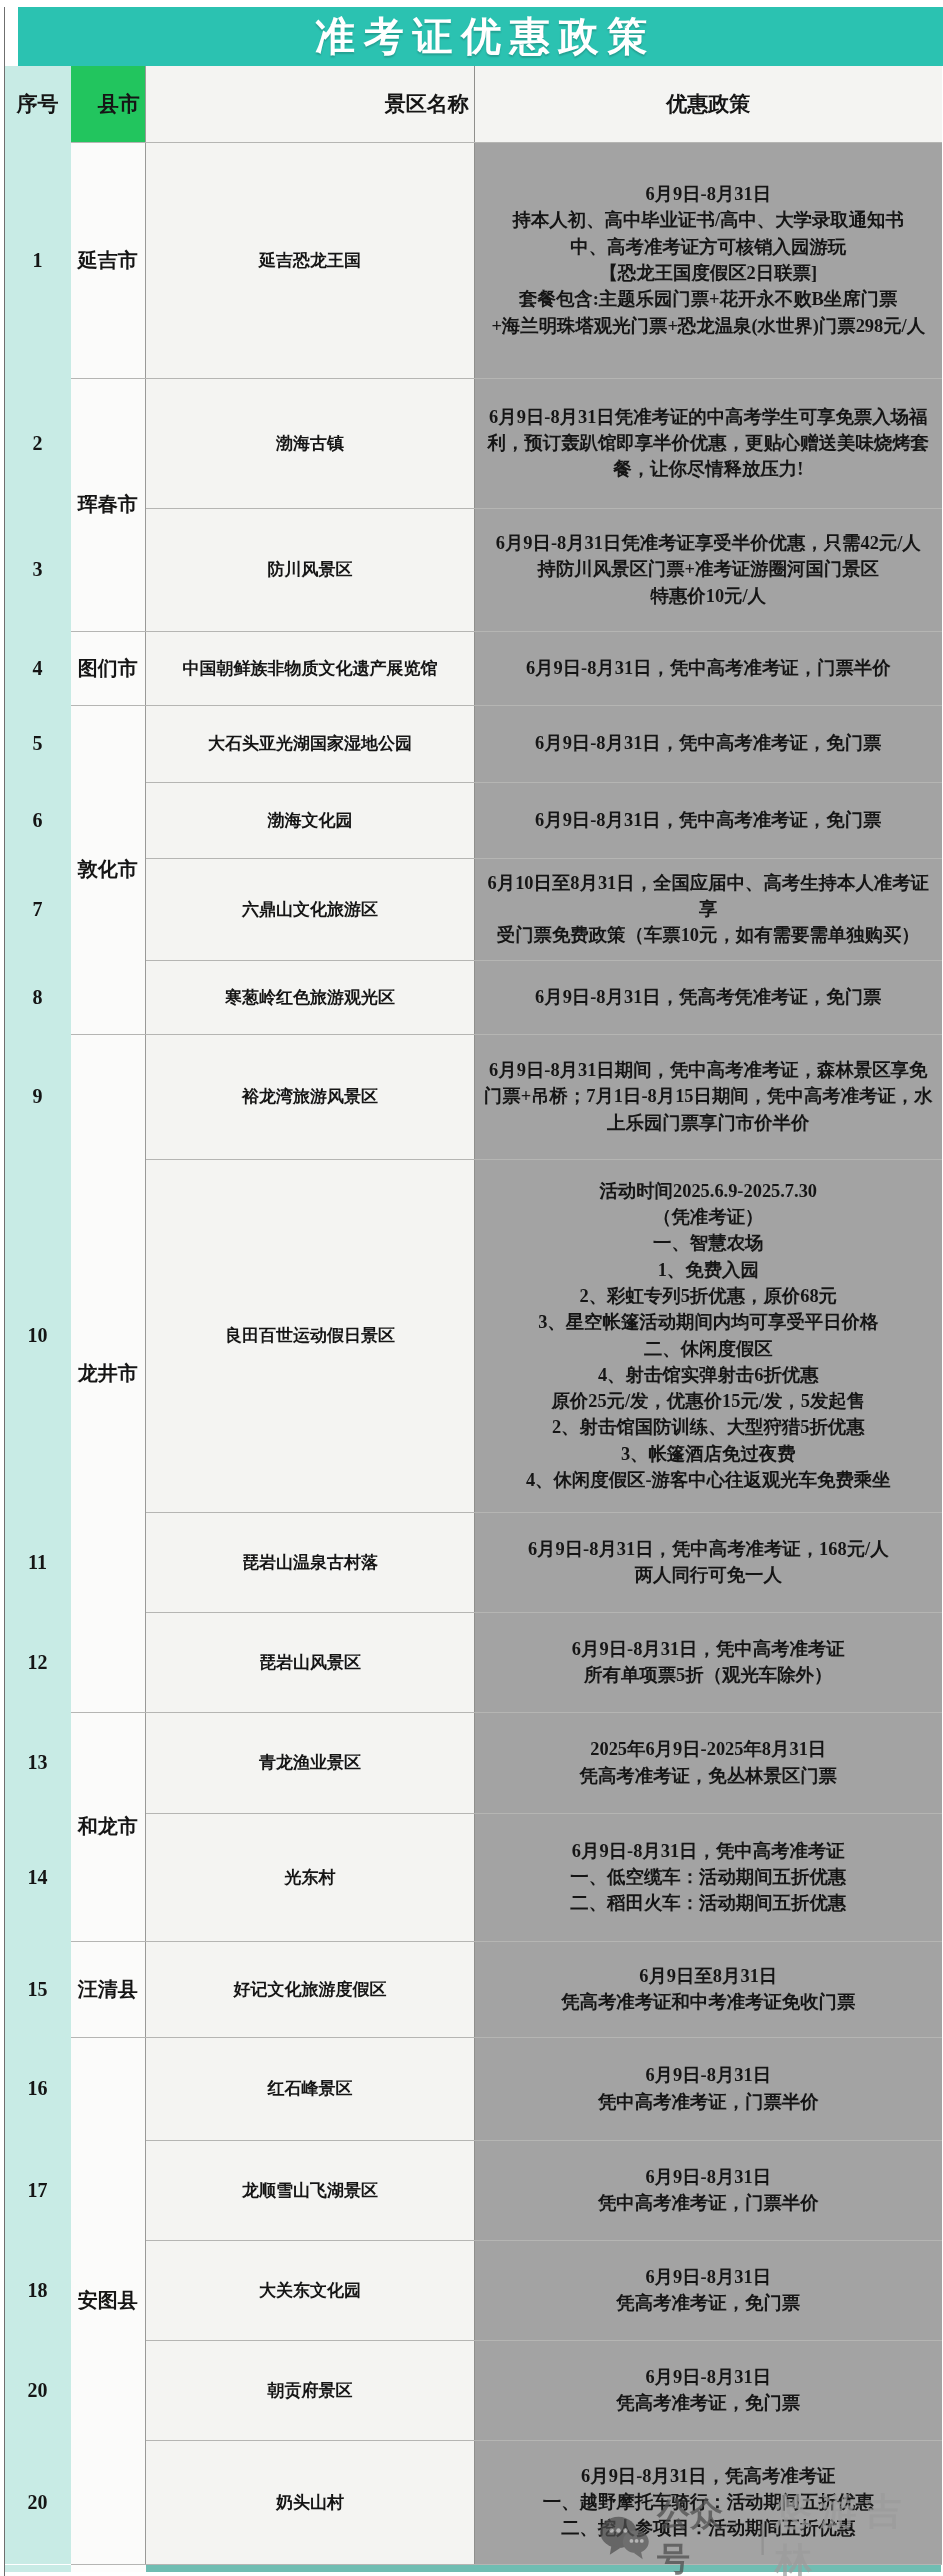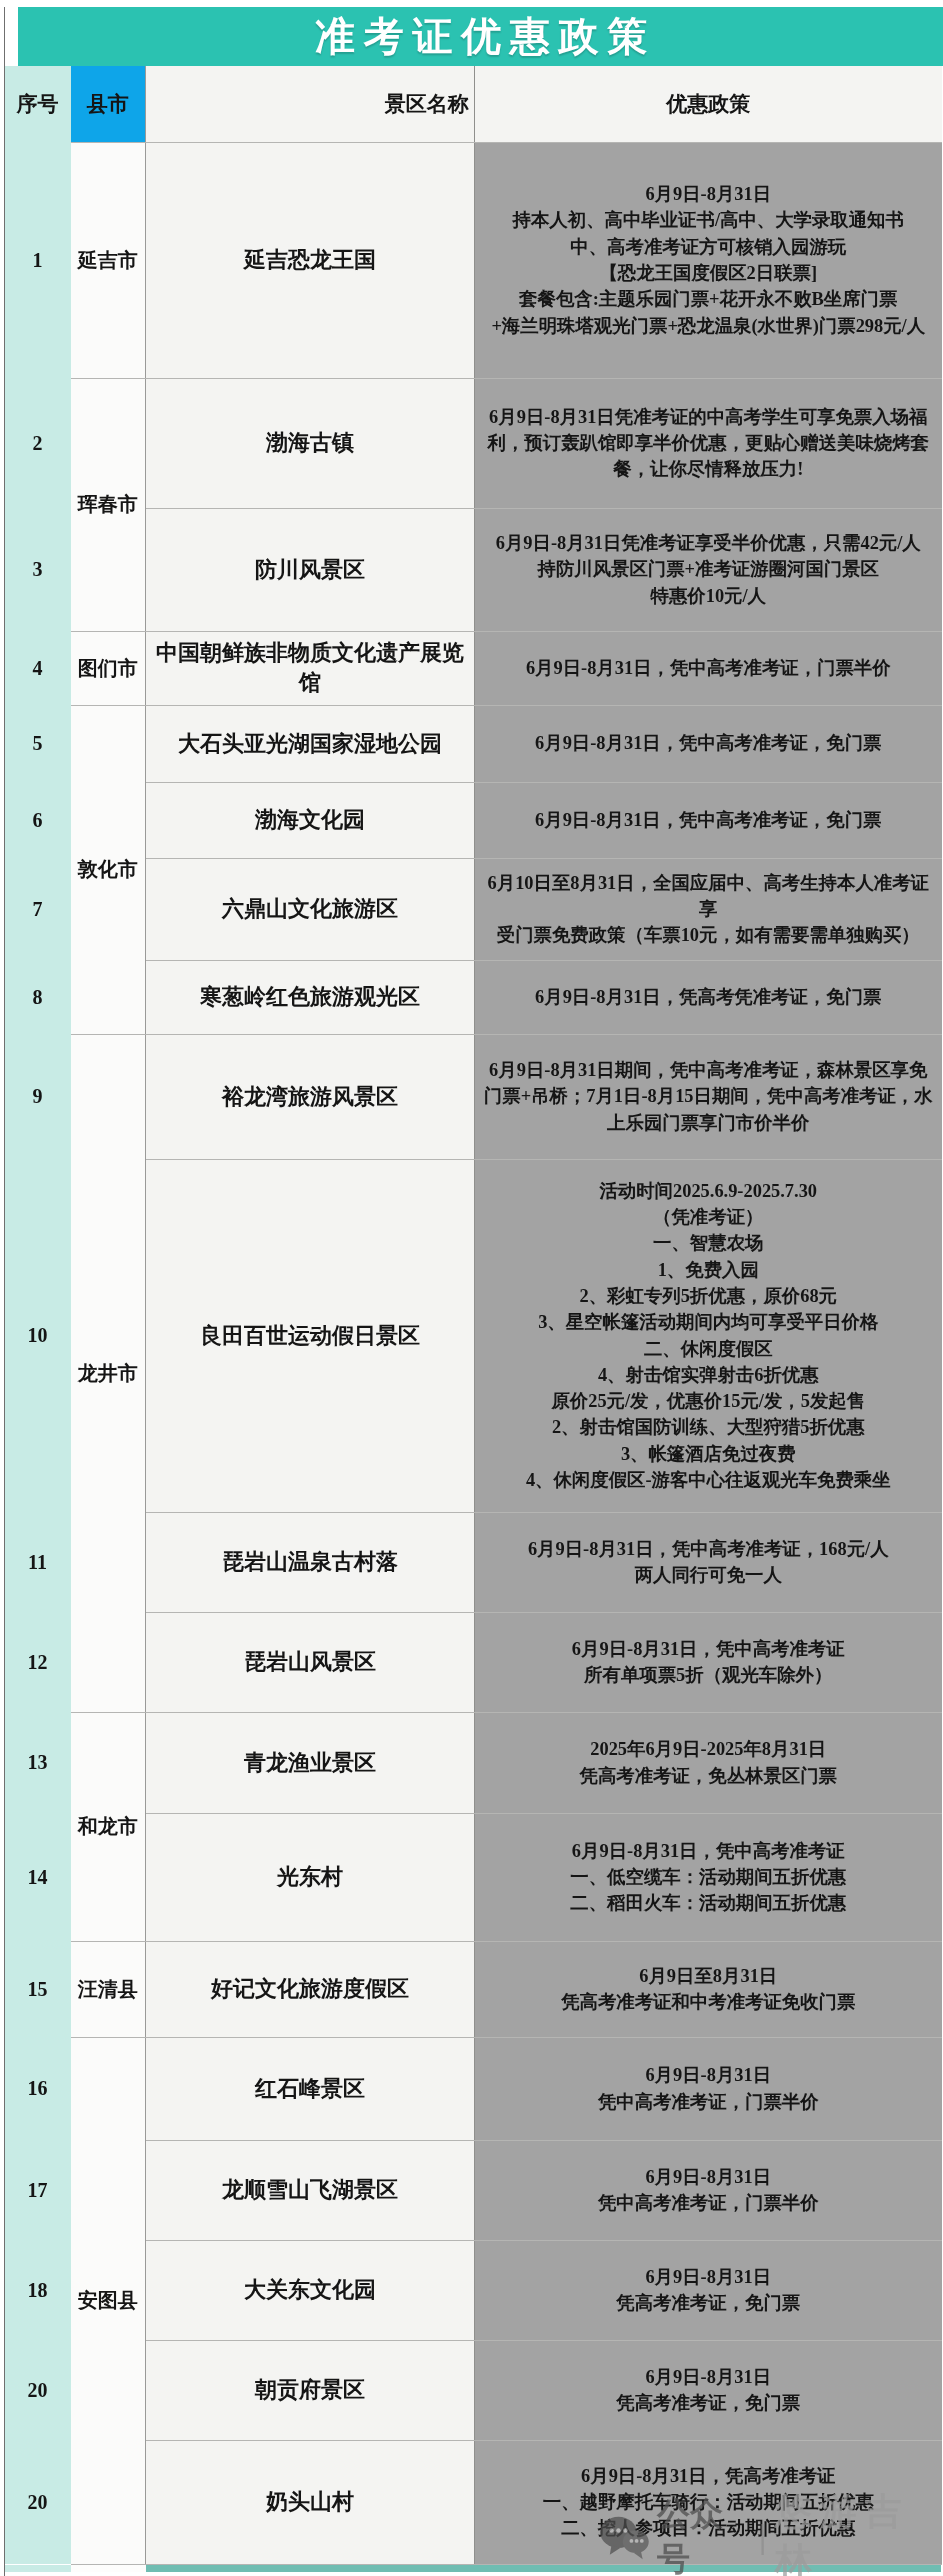--- a/index.html
+++ b/index.html
@@ -30,25 +30,25 @@
   }
   th, td {
     text-align: center; vertical-align: middle;
     color: #151515; font-weight: bold;
     padding: 1.7px 5.2px; box-sizing: border-box;
     overflow: hidden;
   }
   thead tr { height: 76px; }
   th { background: #f4f4f2; font-size: 21px; border-bottom: 0.9px solid #b5b5b3; }
   th.col-num { background: #c8ebe5; border-bottom: none; }
-  th.col-city { background: #0ea5e9; border-right: 0.9px solid #9a9a98; }
+  th.col-city { background: #22c55e; border-right: 0.9px solid #9a9a98; text-align: right; }
   th.col-name { border-right: 0.9px solid #8f8f8d; text-align: right; }
   td.num  { background: #c8ebe5; font-size: 20px; border: none; }
   td.city { background: #fbfbfa; font-size: 20px; border-right: 0.9px solid #9a9a98; border-bottom: 0.9px solid #b5b5b3; }
-  td.name { background: #f4f4f2; font-size: 22px; border-right: 0.9px solid #8f8f8d; border-bottom: 0.9px solid #b5b5b3; }
+  td.name { background: #f4f4f2; font-size: 17px; border-right: 0.9px solid #8f8f8d; border-bottom: 0.9px solid #b5b5b3; }
   td.policy { background: #a3a3a3; font-size: 18.4px; border-bottom: 0.9px solid #b5b5b3; }
   .pline { line-height: 1.43; }
   .bottom-strip { width: 100%; height: 7px; display: flex; }
   .bottom-strip .s-num   { width: 66px;  background: #c8ebe5; }
   .bottom-strip .s-city  { width: 75px;  background: #fdfdfc; }
   .bottom-strip .s-rest  { flex: 1;      background: #6fbdb2; }
   .watermark {
     position: absolute; left: 599px; top: 2487px;
     display: flex; align-items: center; gap: 7px;
     opacity: 0.72; pointer-events: none;

